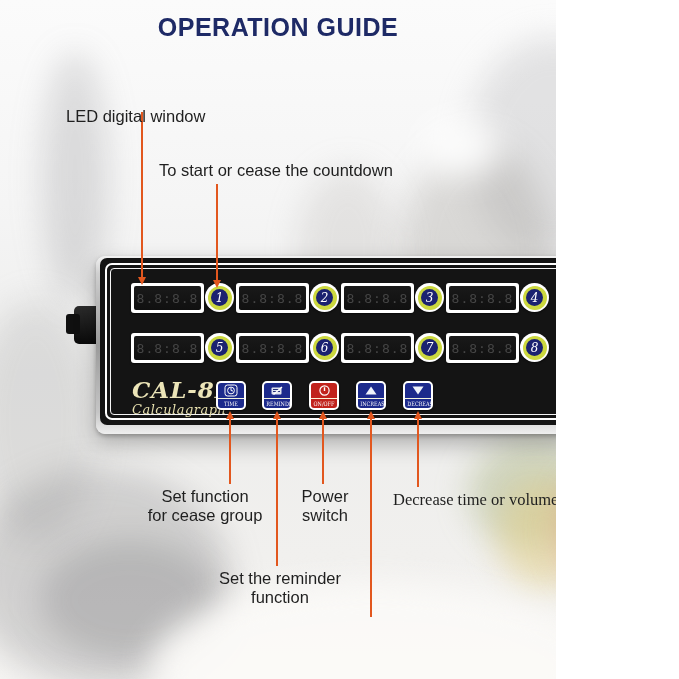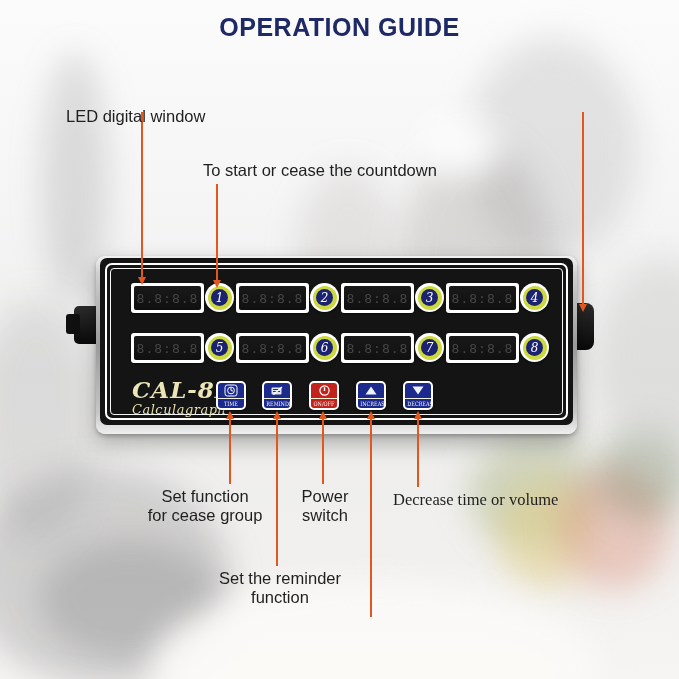--- a/index.html
+++ b/index.html
@@ -1,17 +1,17 @@
 <!DOCTYPE html>
 <html><head>
 <meta charset="utf-8">
 <style>
   html,body{margin:0;padding:0;}
   #stage{
-    position:relative;width:679px;height:679px;overflow:hidden;
+    position:relative;width:556px;height:679px;overflow:hidden;
     background:linear-gradient(180deg,#fbfbfb 0%,#f5f5f5 30%,#ededec 55%,#f1f0ee 82%,#f6f5f3 100%);
     font-family:"Liberation Sans",sans-serif;
   }
   .blob{position:absolute;border-radius:50%;filter:blur(16px);}
   
   .title{
     position:absolute;left:0;top:13px;width:100%;text-align:center;
     font-size:25px;font-weight:bold;letter-spacing:.5px;color:#1e2a66;
   }
   
@@ -80,21 +80,21 @@
     <div class="blob" style="left:498px;top:478px;width:92px;height:112px;background:rgba(226,206,132,.5);"></div>
     <div class="blob" style="left:558px;top:468px;width:112px;height:122px;background:rgba(219,151,131,.45);"></div>
     <div class="blob" style="left:598px;top:428px;width:92px;height:92px;background:rgba(92,112,72,.3);"></div>
     <div class="blob" style="left:150px;top:582px;width:450px;height:170px;background:rgba(251,250,247,.92);"></div>
     <div class="blob" style="left:598px;top:258px;width:130px;height:200px;background:rgba(201,199,197,.4);"></div>
   </div>
 
   <div class="title">OPERATION GUIDE</div>
 
   <div class="lbl" style="left:66px;top:107px;">LED digital window</div>
-  <div class="lbl" style="left:159px;top:161px;margin-left:44px;">To start or cease the countdown</div>
+  <div class="lbl" style="left:159px;top:161px;">To start or cease the countdown</div>
 
   <div class="line" style="left:141px;top:112px;height:166px;"></div>
   <div class="arrow-down" style="left:138px;top:277px;"></div>
   <div class="line" style="left:216px;top:184px;height:97px;"></div>
   <div class="arrow-down" style="left:213px;top:280px;"></div>
   <div class="line" style="left:582px;top:112px;height:193px;"></div>
   <div class="arrow-down" style="left:579px;top:304px;"></div>
 
   <div class="knob" style="left:74px;top:306px;width:28px;height:38px;"></div>
   <div class="knob-nub" style="left:66px;top:314px;width:14px;height:20px;"></div>

